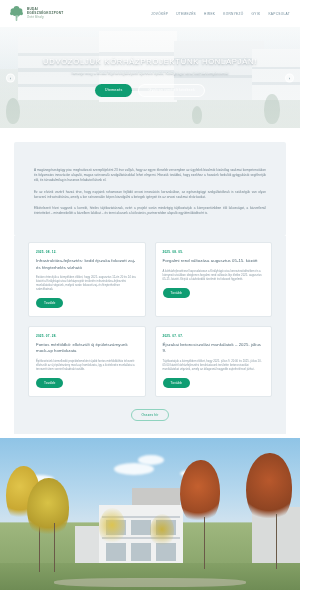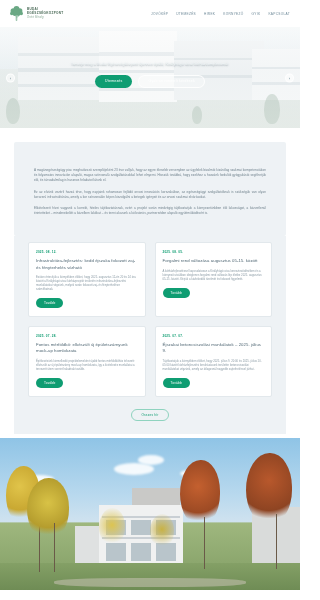--- a/index.html
+++ b/index.html
@@ -208,20 +208,21 @@
       <div class="tree" style="left:64%;width:10px;height:18px;"></div>
       <div class="hero-overlay"></div>
     </div>
     <div class="hero-arrow left">
       <span>‹</span>
     </div>
     <div class="hero-arrow right">
       <span>›</span>
     </div>
     <div class="hero-content">
+      <div class="hero-title">ÜDVÖZÖLJÜK KÓRHÁZPROJEKTÜNK HONLAPJÁN!</div>
       <div class="hero-sub">Ismerje meg a Budai Egészségközpont újonnan épülő, Királyhágó utcai kórházkomplexumát</div>
       <div class="hero-btns">
         <button class="btn-primary">Ütemezés</button>
         <button class="btn-ghost">Gyakran ismételt kérdések</button>
       </div>
     </div>
   </div>
 
   <div class="intro-wrap">
     <div class="intro-panel">

